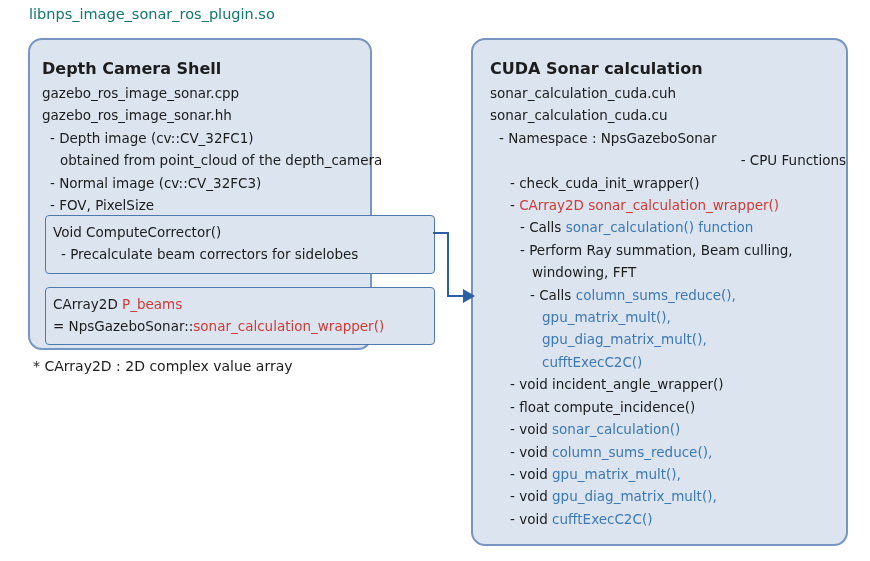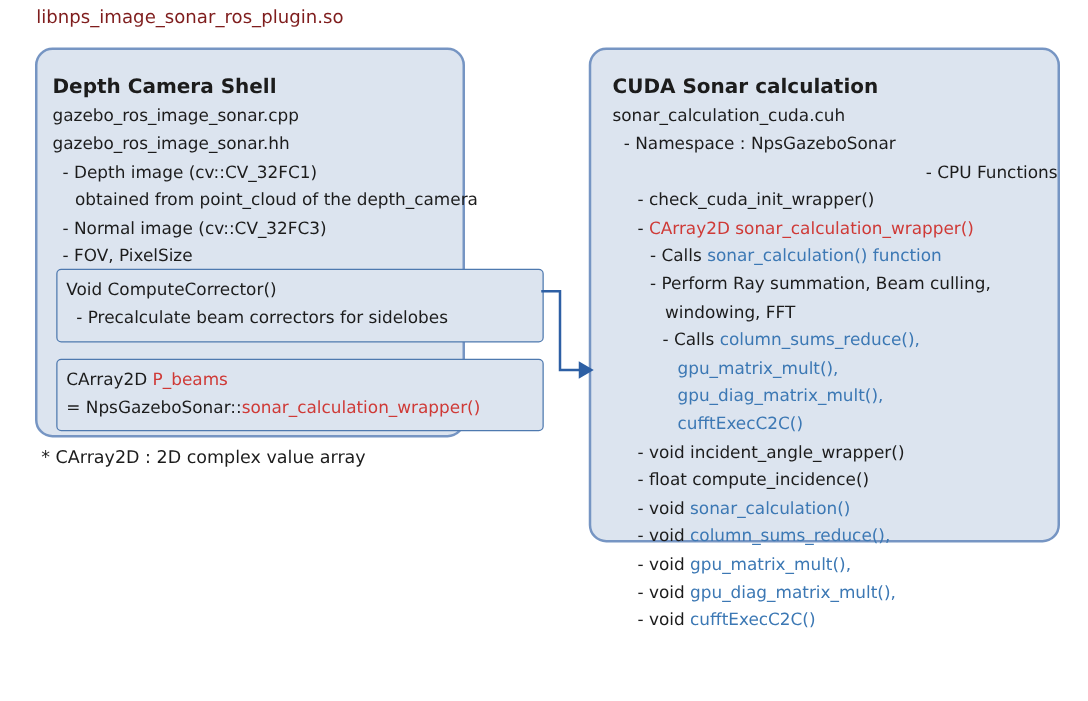--- a/index.html
+++ b/index.html
@@ -15,31 +15,31 @@
   body{
     width:870px;height:561px;
     background:#ffffff;
     font-family:"DejaVu Sans","Liberation Sans",sans-serif;
     color:var(--dark);
     position:relative;
     overflow:hidden;
   }
   .page-title{
     position:absolute;left:29px;top:6px;
-    font-size:14.5px;color:#7f1d1d;white-space:pre;
+    font-size:14.5px;color:#0f766e;white-space:pre;
   }
   .box{
     position:absolute;
     background:var(--box_fill);
     border:2px solid var(--outer_border);
     border-radius:14px;
     box-sizing:border-box;
   }
   .left-box{left:28px;top:38px;width:344px;height:312px;padding:15px 0 0 12px;}
-  .right-box{left:471px;top:38px;width:377px;height:396px;padding:15px 0 0 17px;}
+  .right-box{left:471px;top:38px;width:377px;height:508px;padding:15px 0 0 17px;}
   .box-title{
     font-size:16px;font-weight:700;line-height:27px;white-space:pre;
   }
   .line{
     font-size:13.5px;line-height:22.4px;white-space:pre;
   }
   .seg-dark{color:var(--dark);}
   .seg-red{color:var(--red);}
   .seg-blue{color:var(--blue);}
   .inner-box{
@@ -87,20 +87,21 @@
       </div>
   </div>
 </div>
 
 <div class="footnote">* CArray2D : 2D complex value array</div>
 
 <div class="box right-box">
   <div class="box-title">CUDA Sonar calculation</div>
   <div>
       <div class="line" style="padding-left: 0px;"><span class="seg-dark">sonar_calculation_cuda.cuh</span></div>
+      <div class="line" style="padding-left: 0px;"><span class="seg-dark">sonar_calculation_cuda.cu</span></div>
       <div class="line" style="padding-left: 9px;"><span class="seg-dark">- Namespace : NpsGazeboSonar</span></div>
       <div class="line" style="padding-left: 9px; text-align: right;"><span class="seg-dark">- CPU Functions</span></div>
       <div class="line" style="padding-left: 20px;"><span class="seg-dark">- check_cuda_init_wrapper()</span></div>
       <div class="line" style="padding-left: 20px;"><span class="seg-dark">- </span><span class="seg-red">CArray2D sonar_calculation_wrapper()</span></div>
       <div class="line" style="padding-left: 30px;"><span class="seg-dark">- Calls </span><span class="seg-blue">sonar_calculation() function</span></div>
       <div class="line" style="padding-left: 30px;"><span class="seg-dark">- Perform Ray summation, Beam culling,</span></div>
       <div class="line" style="padding-left: 42px;"><span class="seg-dark">windowing, FFT</span></div>
       <div class="line" style="padding-left: 40px;"><span class="seg-dark">- Calls </span><span class="seg-blue">column_sums_reduce(),</span></div>
       <div class="line" style="padding-left: 52px;"><span class="seg-blue">gpu_matrix_mult(),</span></div>
       <div class="line" style="padding-left: 52px;"><span class="seg-blue">gpu_diag_matrix_mult(),</span></div>

